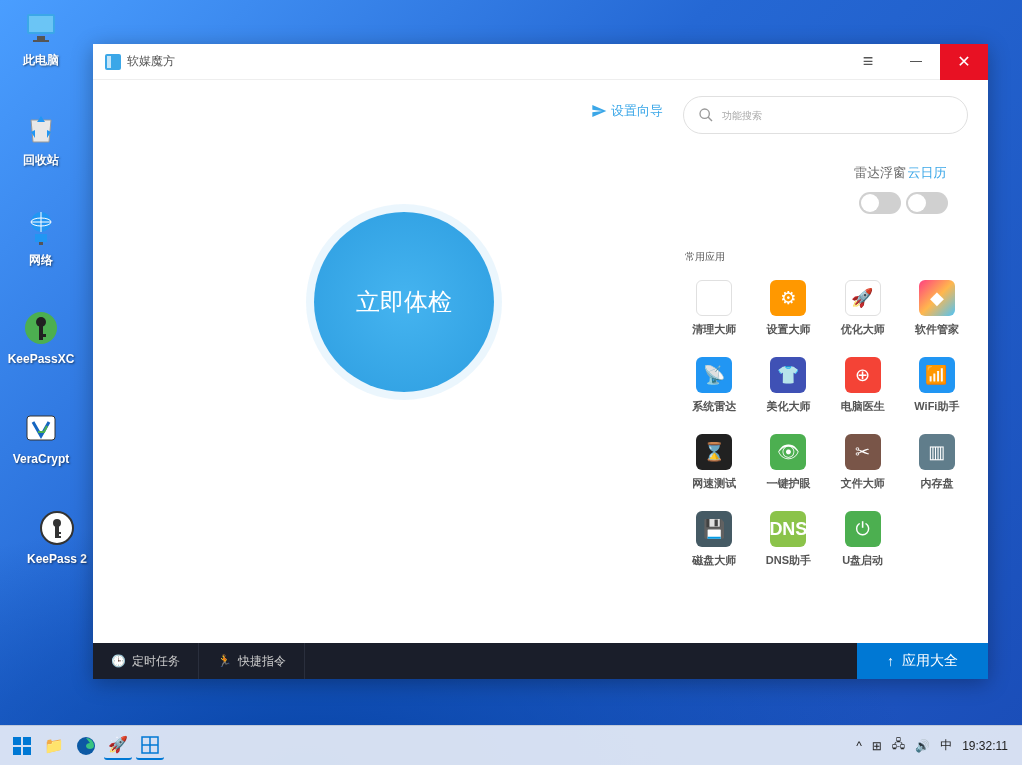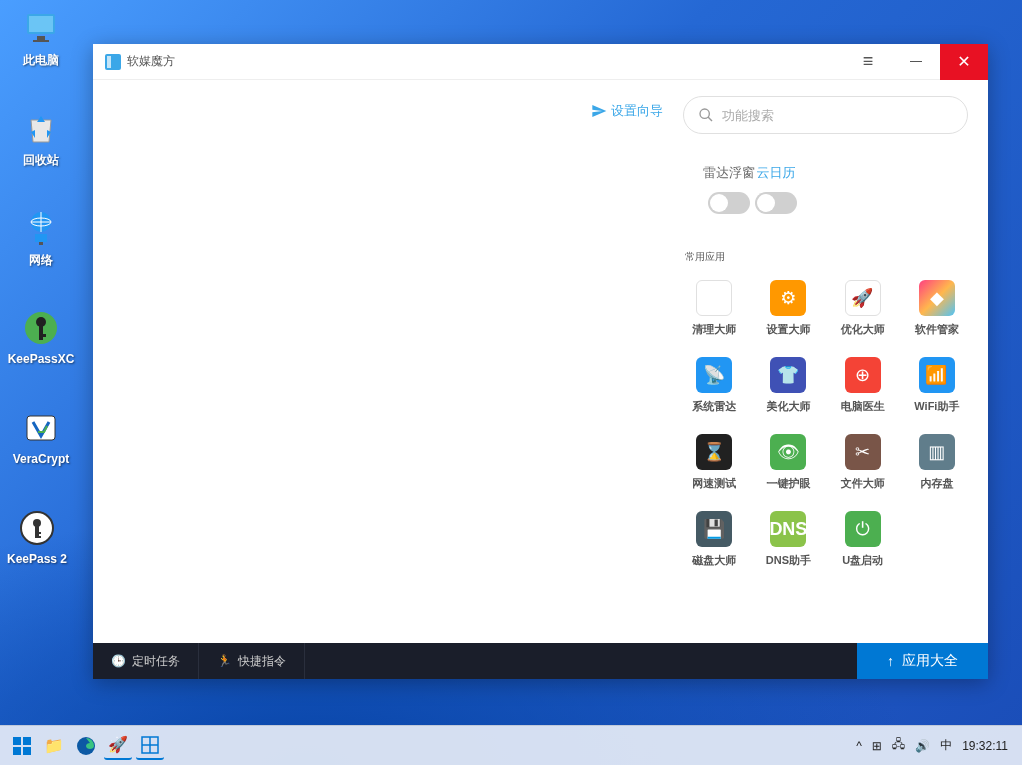--- a/index.html
+++ b/index.html
@@ -29,24 +29,24 @@
 .app-body { flex: 1; display: flex; margin-left: 32px; }
 .main-panel { flex: 1; position: relative; display: flex; align-items: center; justify-content: center; }
 .wizard-link { position: absolute; top: 22px; right: 20px; color: #3ba7e8; font-size: 13px; cursor: pointer; display: flex; align-items: center; gap: 4px; }
 .wizard-link svg { width: 16px; height: 16px; fill: #3ba7e8; }
 
 .scan-circle { width: 180px; height: 180px; border-radius: 50%; background: radial-gradient(circle, #45b4f0 0%, #2d9de0 100%); color: #fff; display: flex; align-items: center; justify-content: center; font-size: 24px; cursor: pointer; margin-top: -120px; box-shadow: 0 0 0 8px rgba(60,168,232,0.1); }
 
 .side-panel { width: 305px; padding: 16px 20px 0 0; }
 .search-box { height: 38px; border: 1px solid #e0e0e0; border-radius: 19px; display: flex; align-items: center; padding: 0 14px; margin-bottom: 30px; }
 .search-box svg { width: 16px; height: 16px; stroke: #999; fill: none; stroke-width: 2; margin-right: 8px; }
-.search-box input { border: none; outline: none; flex: 1; font-size: 13px; color: #333; }
+.search-box input { border: none; outline: none; flex: 1; font-size: 10px; color: #333; }
 .search-box input::placeholder { color: #aaa; }
 
-.toggles { display: flex; justify-content: flex-start; margin-bottom: 36px; padding: 0 20px; }
+.toggles { display: flex; justify-content: flex-end; margin-bottom: 36px; padding: 0 20px; }
 .toggle-item { text-align: center; }
 .toggle-item .toggle-label { font-size: 13px; margin-bottom: 10px; }
 .toggle-item.radar .toggle-label { color: #666; }
 .toggle-item.calendar .toggle-label { color: #3ba7e8; }
 .toggle-switch { width: 42px; height: 22px; background: #d0d0d0; border-radius: 11px; position: relative; margin: 0 auto; cursor: pointer; }
 .toggle-switch::after { content: ""; position: absolute; left: 2px; top: 2px; width: 18px; height: 18px; background: #fff; border-radius: 50%; }
 
 .section-title { font-size: 10px; color: #555; margin-bottom: 16px; margin-left: 2px; }
 .app-grid { display: grid; grid-template-columns: repeat(4, 1fr); gap: 20px 12px; }
 .app-item { text-align: center; cursor: pointer; }
@@ -137,21 +137,21 @@
     <div class="desktop-icon" style="left: 4px; top: 408px;">
       <div class="icon-img">
         <svg width="40" height="40" viewBox="0 0 40 40">
           <rect x="6" y="8" width="28" height="24" rx="3" fill="#fff" stroke="#333"></rect>
           <path d="M12 14l8 14 8-14" fill="none" stroke="#1565c0" stroke-width="3"></path>
           <path d="M17 24h6l3-6" fill="none" stroke="#4caf50" stroke-width="2"></path>
         </svg>
       </div>
       <div class="label">VeraCrypt</div>
     </div>
-    <div class="desktop-icon" style="left: 0; top: 508px;">
+    <div class="desktop-icon" style="left: 20px; top: 508px;">
       <div class="icon-img">
         <svg width="40" height="40" viewBox="0 0 40 40">
           <circle cx="20" cy="20" r="16" fill="#fff" stroke="#333" stroke-width="2"></circle>
           <circle cx="20" cy="15" r="4" fill="#333"></circle>
           <rect x="18" y="18" width="4" height="12" fill="#333"></rect>
           <rect x="18" y="24" width="6" height="2" fill="#333"></rect>
           <rect x="18" y="28" width="6" height="2" fill="#333"></rect>
         </svg>
       </div>
       <div class="label">KeePass 2</div>
@@ -170,20 +170,23 @@
     <div class="title-btn close">✕</div>
   </div>
 
   <div class="app-body">
     <div class="main-panel">
       <div class="wizard-link">
         <svg viewBox="0 0 24 24">
             <path d="M2 21l21-9L2 3v7l15 2-15 2z"></path>
           </svg>
         <span>设置向导</span>
+      </div>
+      <div class="scan-circle">
+        <span>立即体检</span>
       </div>
     </div>
 
     <div class="side-panel">
       <div class="search-box">
         <svg viewBox="0 0 24 24">
             <circle cx="10" cy="10" r="7"></circle>
             <line x1="21" y1="21" x2="15" y2="15"></line>
           </svg>
         <input type="text" placeholder="功能搜索" style="">

